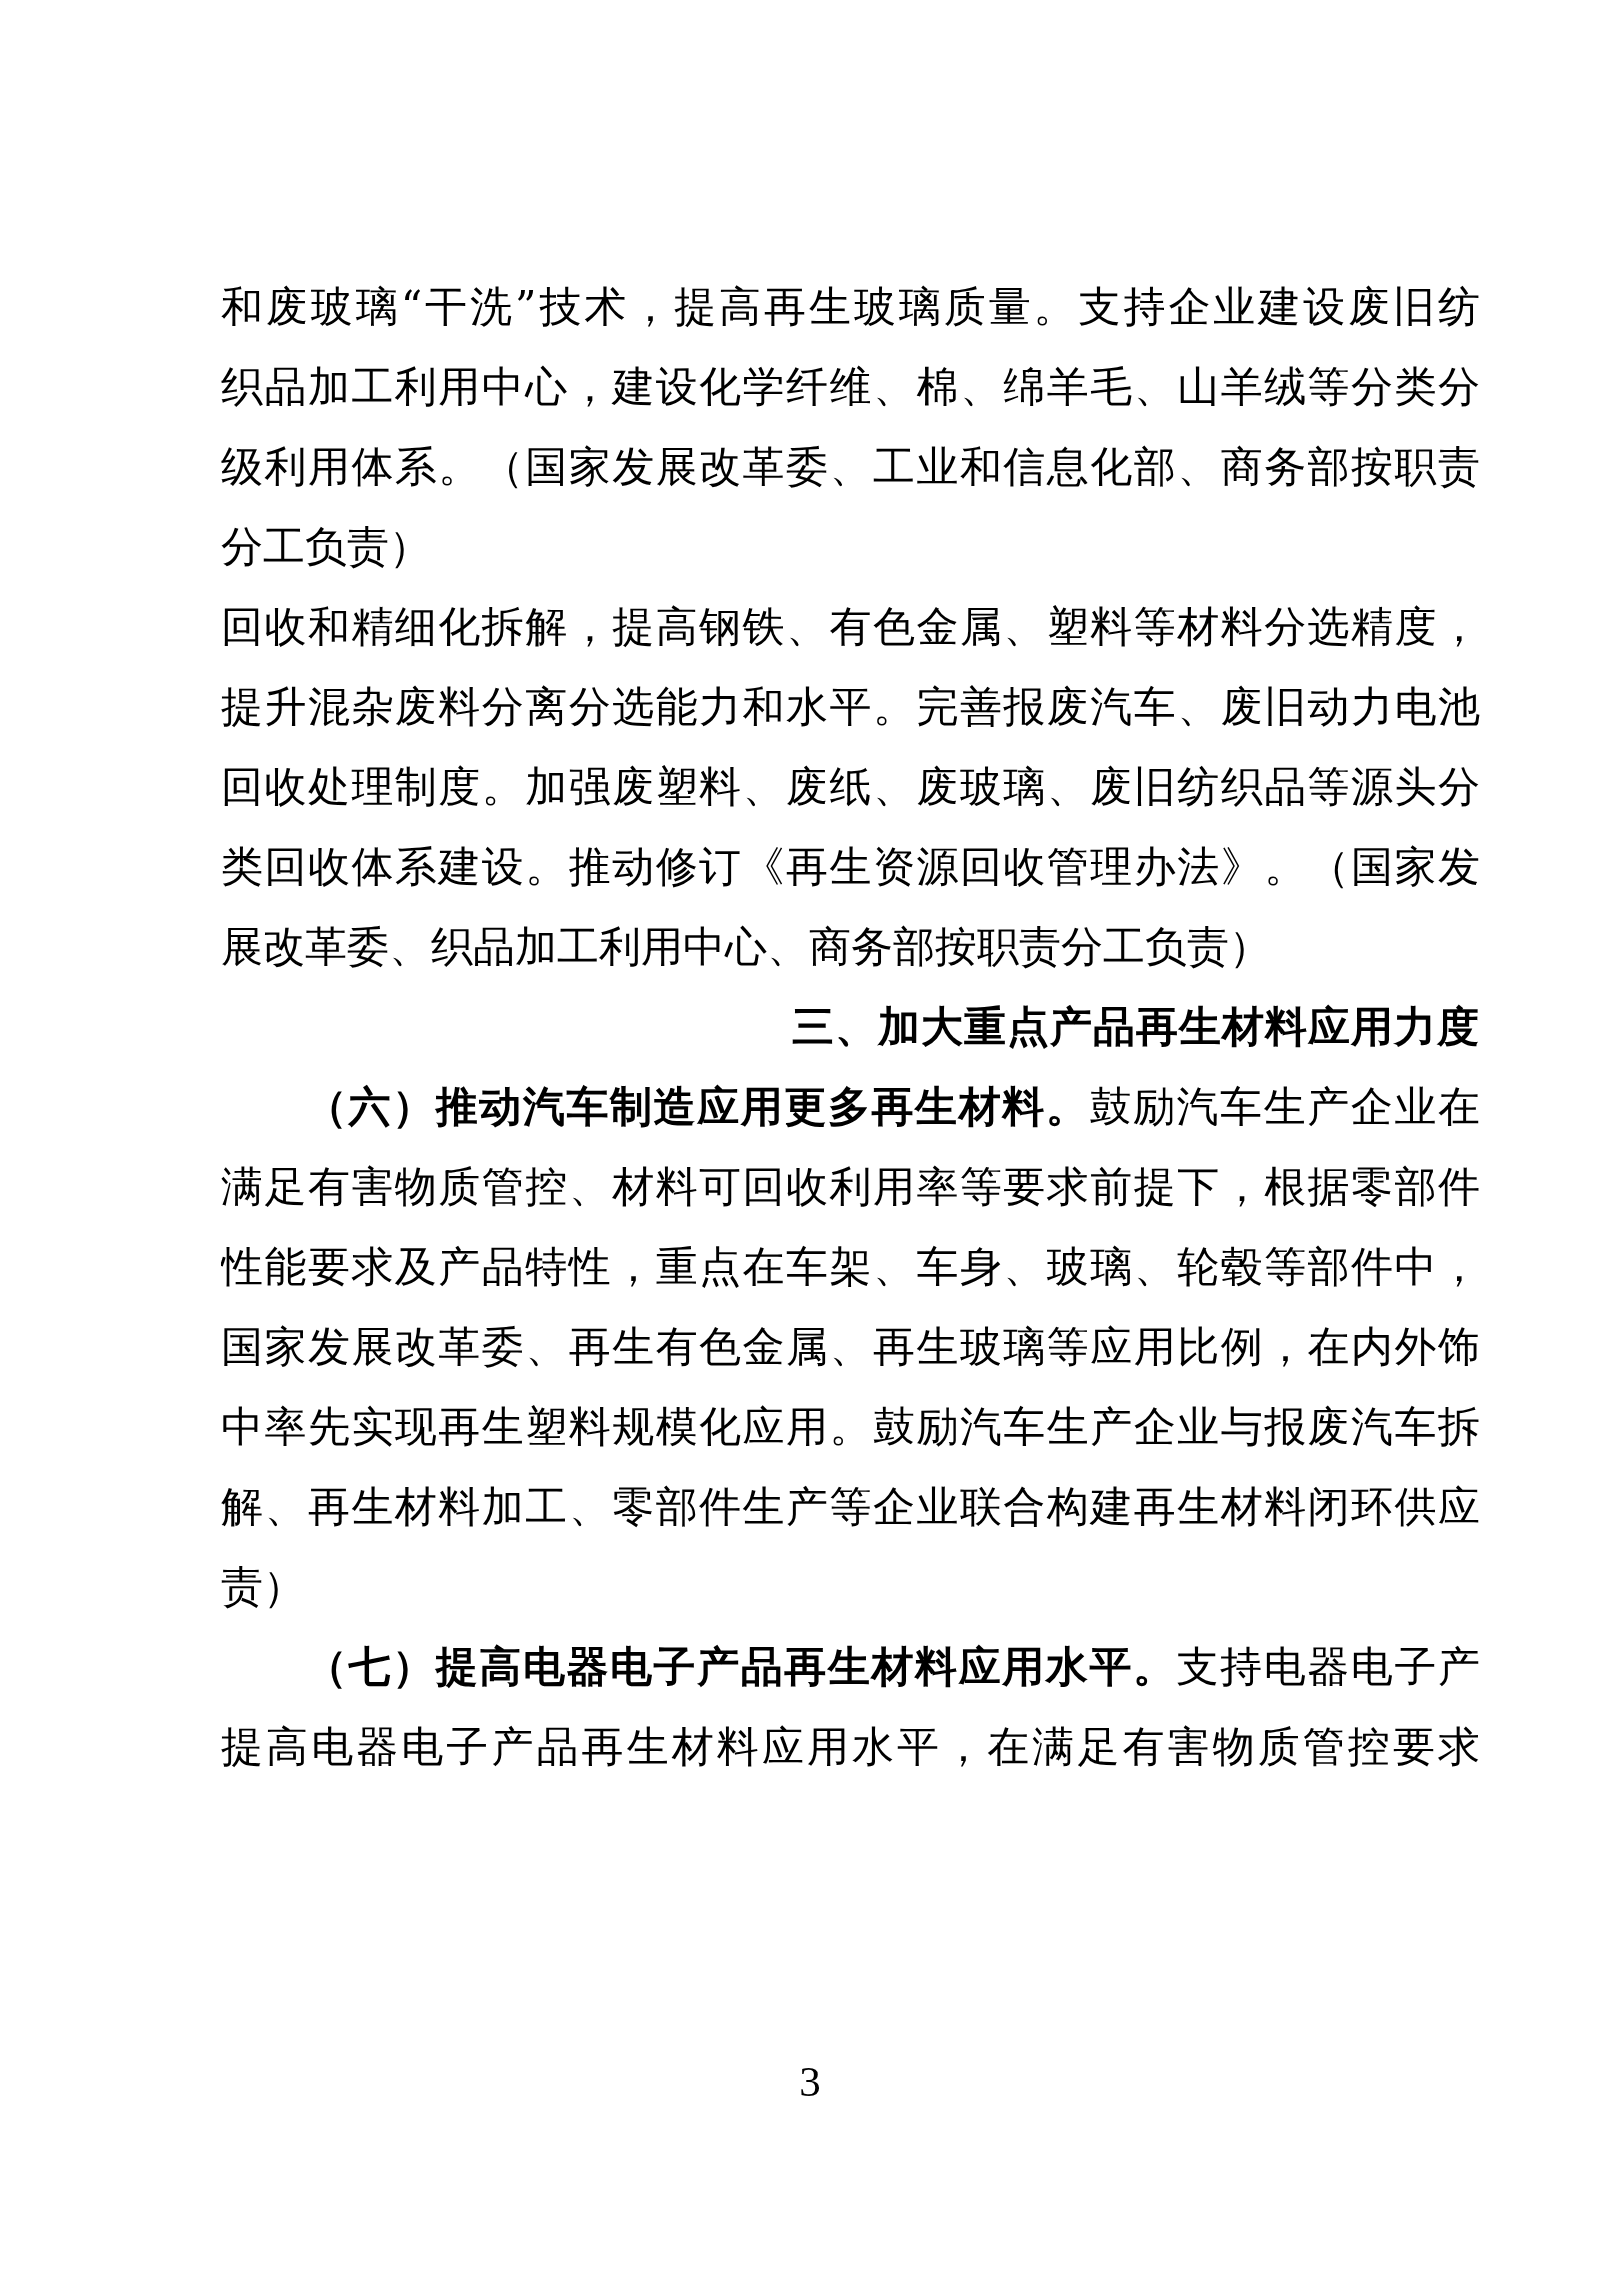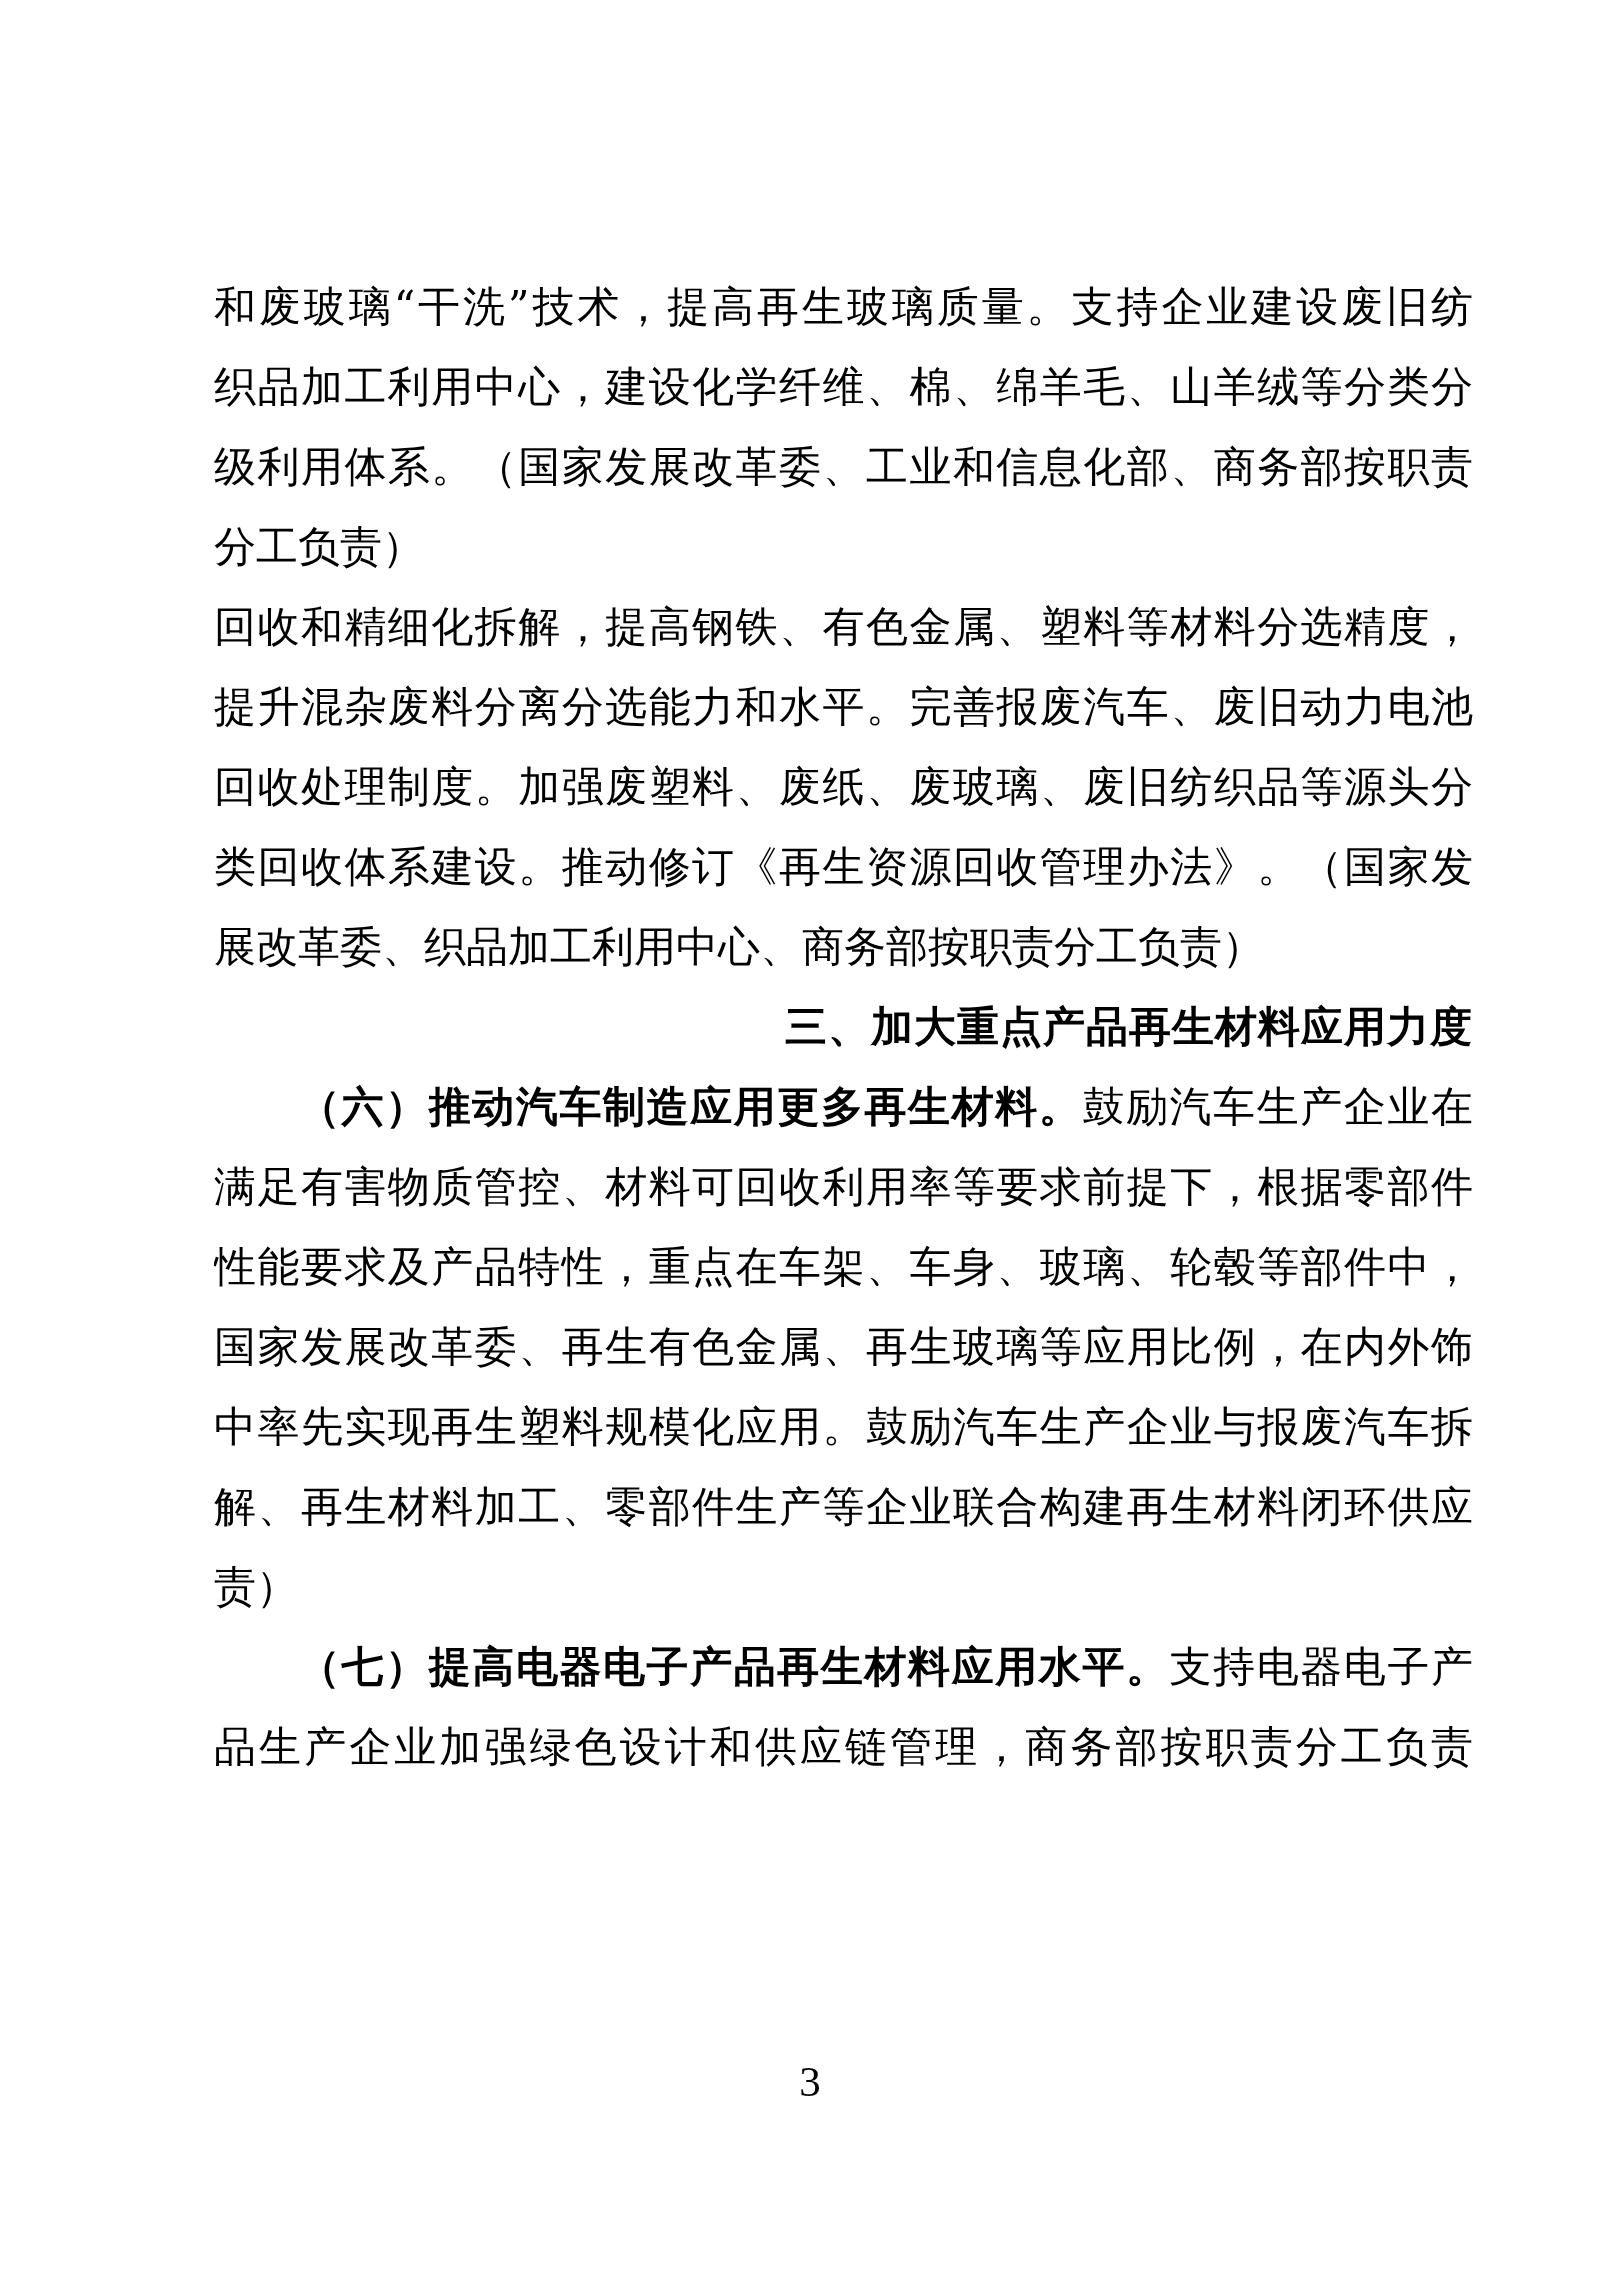--- a/index.html
+++ b/index.html
@@ -7,21 +7,21 @@
     position: relative;
     width: 1620px;
     height: 2292px;
     margin: 0 auto;
     background: #ffffff;
     overflow: hidden;
     color: #000;
   }
   .text-block {
     position: absolute;
-    left: 214px;
+    left: 221px;
     top: 267px;
     width: 1259px;
   }
   .line {
     font-family: "DejaVu Serif", "Liberation Serif", serif;
     font-size: 42px;
     line-height: 80px;
     height: 80px;
     color: #000;
     text-align: left;
@@ -72,17 +72,17 @@
       <div class="line">展改革委、织品加工利用中心、商务部按职责分工负责）</div>
       <div class="line indent heading">三、加大重点产品再生材料应用力度</div>
       <div class="line fill indent"><span class="lead">（六）推动汽车制造应用更多再生材料。</span>鼓励汽车生产企业在</div>
       <div class="line fill">满足有害物质管控、材料可回收利用率等要求前提下，根据零部件</div>
       <div class="line fill">性能要求及产品特性，重点在车架、车身、玻璃、轮毂等部件中，</div>
       <div class="line fill">国家发展改革委、再生有色金属、再生玻璃等应用比例，在内外饰件</div>
       <div class="line fill">中率先实现再生塑料规模化应用。鼓励汽车生产企业与报废汽车拆</div>
       <div class="line fill">解、再生材料加工、零部件生产等企业联合构建再生材料闭环供应</div>
       <div class="line">责）</div>
       <div class="line fill indent"><span class="lead">（七）提高电器电子产品再生材料应用水平。</span>支持电器电子产</div>
-      <div class="line fill">品生产企业加强绿色设计和供应链管理，商务部按职责分工负责</div>
+      <div class="line fill">提高电器电子产品再生材料应用水平，在满足有害物质管控要求</div>
     </div>
   <div class="page-number">3</div>
 </div>
 
 
 </body></html>

